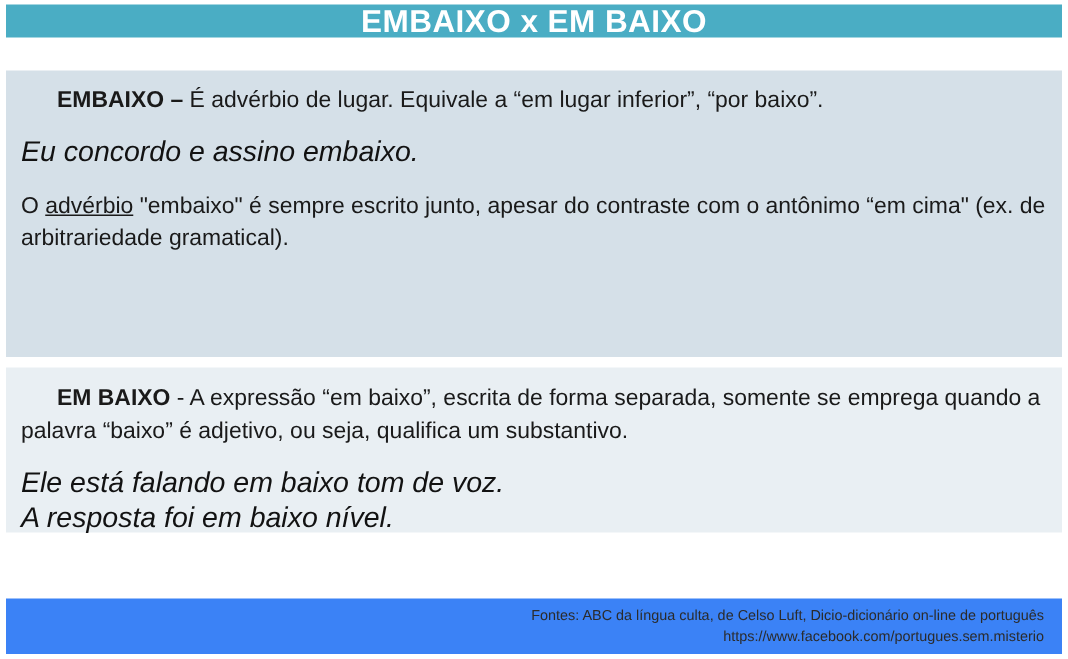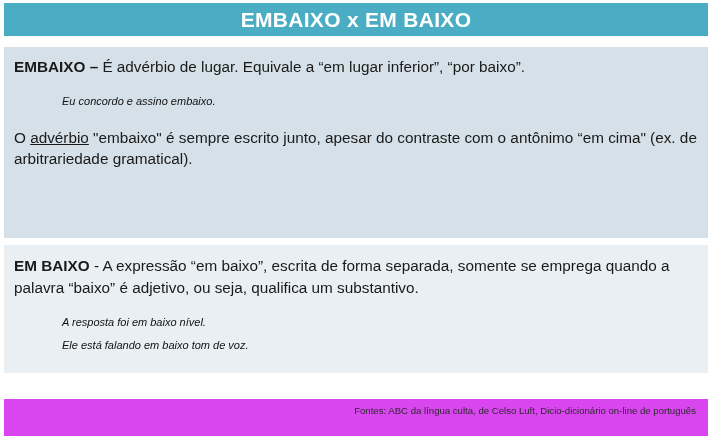--- a/index.html
+++ b/index.html
@@ -20,21 +20,21 @@
     background: #ffffff;
     box-sizing: border-box;
   }
 
   
   .title-bar {
     position: absolute;
     left: 4px;
     top: 3px;
     width: 704px;
-    height: 33px;
+    height: 22px;
     background: #4aadc4;
     display: flex;
     align-items: center;
     justify-content: center;
   }
   .title-text {
     color: #ffffff;
     font-size: 21px;
     font-weight: bold;
     letter-spacing: 0.3px;
@@ -50,59 +50,58 @@
     box-sizing: border-box;
     padding: 0 10px;
   }
   .block-a {
     top: 47px;
     height: 191px;
     background: #d5e0e8;
   }
   .block-b {
     top: 245px;
-    height: 128px;
+    height: 110px;
     background: #e9eff3;
   }
   .block-footer {
     top: 399px;
     height: 37px;
-    background: #d946ef;
+    background: #3b82f6;
     padding: 0 12px;
   }
 
   
   .para {
     color: #1a1a1a;
     font-size: 15.3px;
     line-height: 21.5px;
     margin: 0;
     text-align: left;
   }
   .para.lead-a { padding-top: 9px; }
   .para.lead-b { padding-top: 10px; }
   .para.note   { padding-top: 14px; }
 
-  .para b { font-weight: bold; }
+  .para b { font-weight: bold; margin-left: 24px; }
   .para u { text-decoration: underline; text-underline-offset: 1px; }
 
   .examples {
     margin: 0;
     padding: 0;
     list-style: none;
   }
   .examples.set-a { padding-top: 12px; }
   .examples.set-b { padding-top: 13px; }
   .examples li {
     font-style: italic;
-    font-size: 11px;
+    font-size: 19px;
     line-height: 23px;
     color: #121212;
     white-space: nowrap;
-    margin-left: 48px;
   }
 
   
   .footer-line {
     color: #2b2b2b;
     font-size: 9.6px;
     line-height: 14px;
     text-align: right;
     white-space: nowrap;
   }
@@ -133,23 +132,24 @@
 
   </div>
 
   <div class="block block-b">
 
     <p class="para lead-b">
       <b>EM BAIXO</b><span> - A expressão “em baixo”, escrita de forma separada, somente se emprega quando a palavra “baixo” é adjetivo, ou seja, qualifica um substantivo.</span>
     </p>
 
     <ul class="examples set-b">
+      <li>Ele está falando em baixo tom de voz.</li>
       <li>A resposta foi em baixo nível.</li>
-      <li>Ele está falando em baixo tom de voz.</li>
     </ul>
 
   </div>
 
   <div class="block block-footer">
     <div class="footer-line first">Fontes: ABC da língua culta, de Celso Luft,  Dicio-dicionário on-line de português</div>
+    <div class="footer-line">https://www.facebook.com/portugues.sem.misterio</div>
   </div>
 
 </div>
 
 </body></html>

